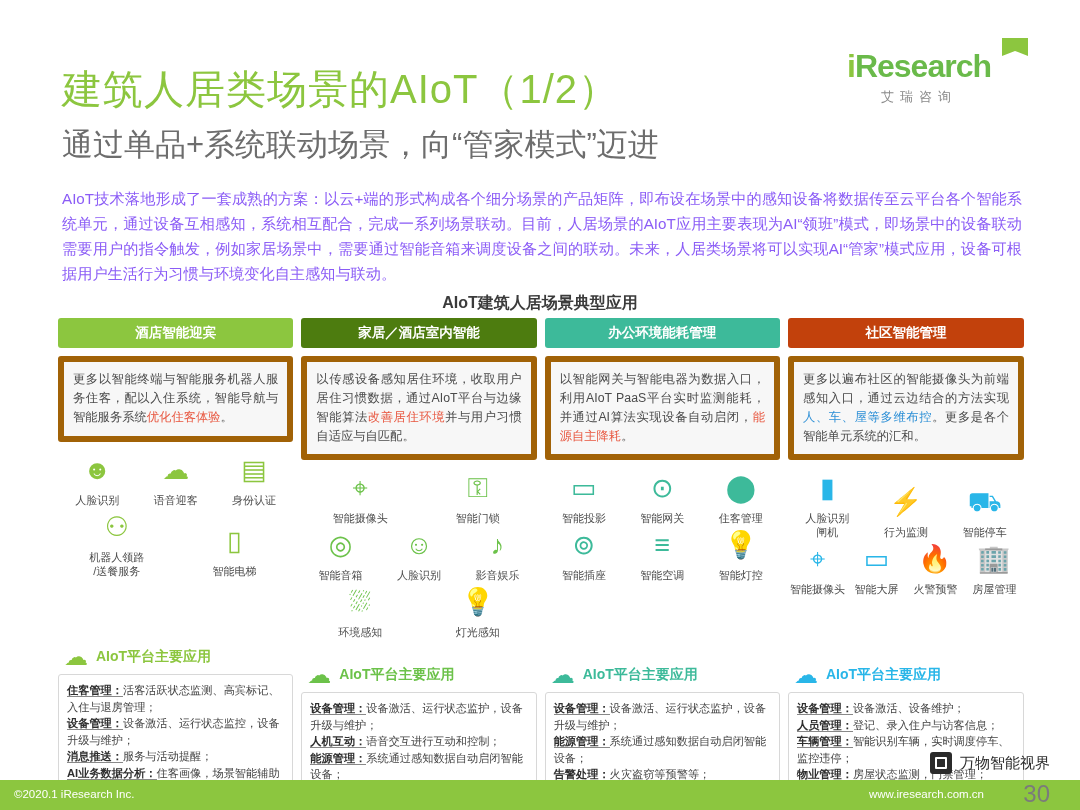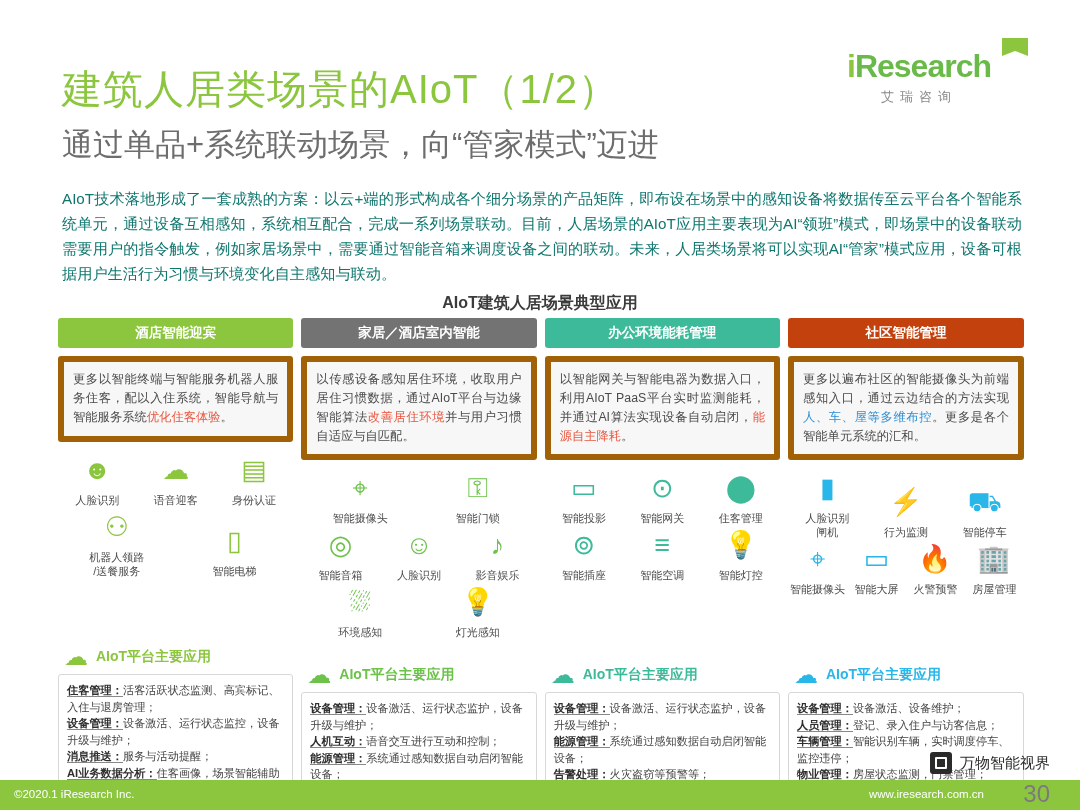--- a/index.html
+++ b/index.html
@@ -36,21 +36,21 @@
     position: absolute; left: 62px; top: 62px;
     font-size: 40px; color: #8cc63f; font-weight: normal;
     letter-spacing: 1px;
   }
   .title2 {
     position: absolute; left: 62px; top: 124px;
     font-size: 31px; color: #6d6d6d; font-weight: normal;
   }
   .para {
     position: absolute; left: 62px; top: 186px; width: 960px;
-    font-size: 15.2px; line-height: 25px; color: #0f766e;
+    font-size: 15.2px; line-height: 25px; color: #8b5cf6;
     text-align: justify;
   }
   .section-title {
     position: absolute; left: 0; right: 0; top: 293px;
     text-align: center; font-size: 16px; font-weight: bold; color: #3b3b3b;
   }
 
   
   .cols {
     position: absolute; left: 58px; top: 318px;
@@ -94,21 +94,21 @@
   .applist {
     border: 1px solid #d8d8d8; border-radius: 3px; background: #fff;
     padding: 7px 8px; font-size: 11.2px; line-height: 16.5px; color: #444;
     min-height: 120px;
   }
   .applist b { color: #2f2f2f; }
   .applist .u { border-bottom: 1px solid #888; }
 
   
   .c0 .col-head { background: #8cc63f; }
-  .c1 .col-head { background: #737373; }
+  .c1 .col-head { background: #4d7c0f; }
   .c2 .col-head { background: #3dba9a; }
   .c3 .col-head { background: #c2410c; }
   .c0 .plat-label, .c0 .cloud { color: #8cc63f; }
   .c1 .plat-label, .c1 .cloud { color: #6cc24a; }
   .c2 .plat-label, .c2 .cloud { color: #3dba9a; }
   .c3 .plat-label, .c3 .cloud { color: #29b6e8; }
   .c0 .iglyph { color: #8cc63f; }
   .c1 .iglyph { color: #6cc24a; }
   .c2 .iglyph { color: #3dba9a; }
   .c3 .iglyph { color: #29b6e8; }

